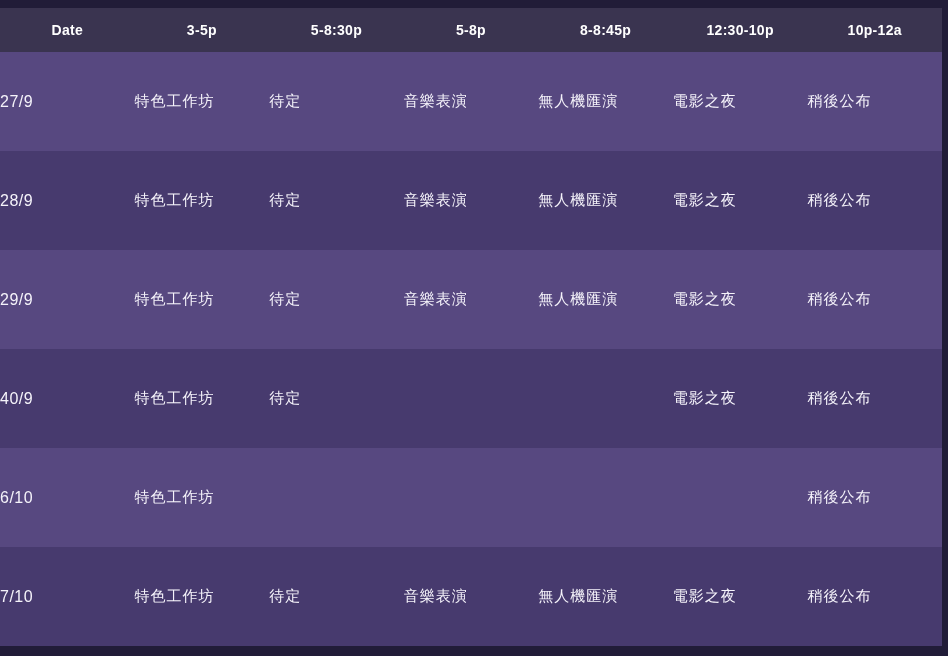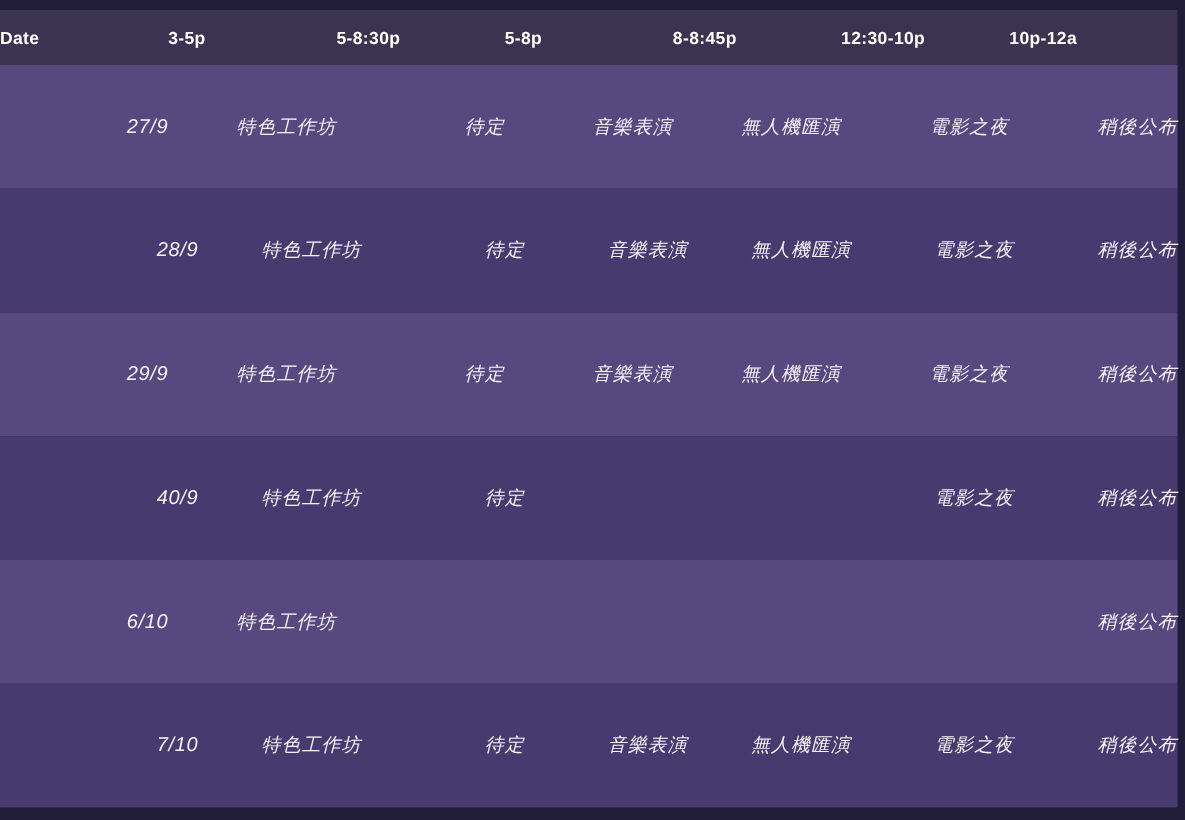--- a/index.html
+++ b/index.html
@@ -24,40 +24,39 @@
     width: 942px;
   }
   .header-row {
     display: grid;
     grid-template-columns: repeat(7, 1fr);
     height: 44px;
     background: var(--header-bg, #3a3450);
     align-items: center;
   }
   .hcell {
-    text-align: left;
+    text-align: center;
     font-size: 14px;
     font-weight: bold;
     letter-spacing: 0.3px;
     color: #ffffff;
   }
   .row {
     display: grid;
     grid-template-columns: repeat(7, 1fr);
     height: 99px;
     align-items: center;
   }
   .row.light { background: var(--row-light, #574880); }
-  .row.dark  { background: var(--row-dark,  #473a6e); padding-left: 28px; }
+  .row.dark  { background: var(--row-dark,  #473a6e); }
   .cell {
-    text-align: right;
+    text-align: left;
     font-size: 15px;
     letter-spacing: 1px;
     color: var(--text, #f5f3fa);
-    font-style: italic;
   }
   .cell.date {
     font-size: 16px;
     letter-spacing: 0.5px;
   }
 </style>
 </head>
 <body>
 
 <div class="frame">

